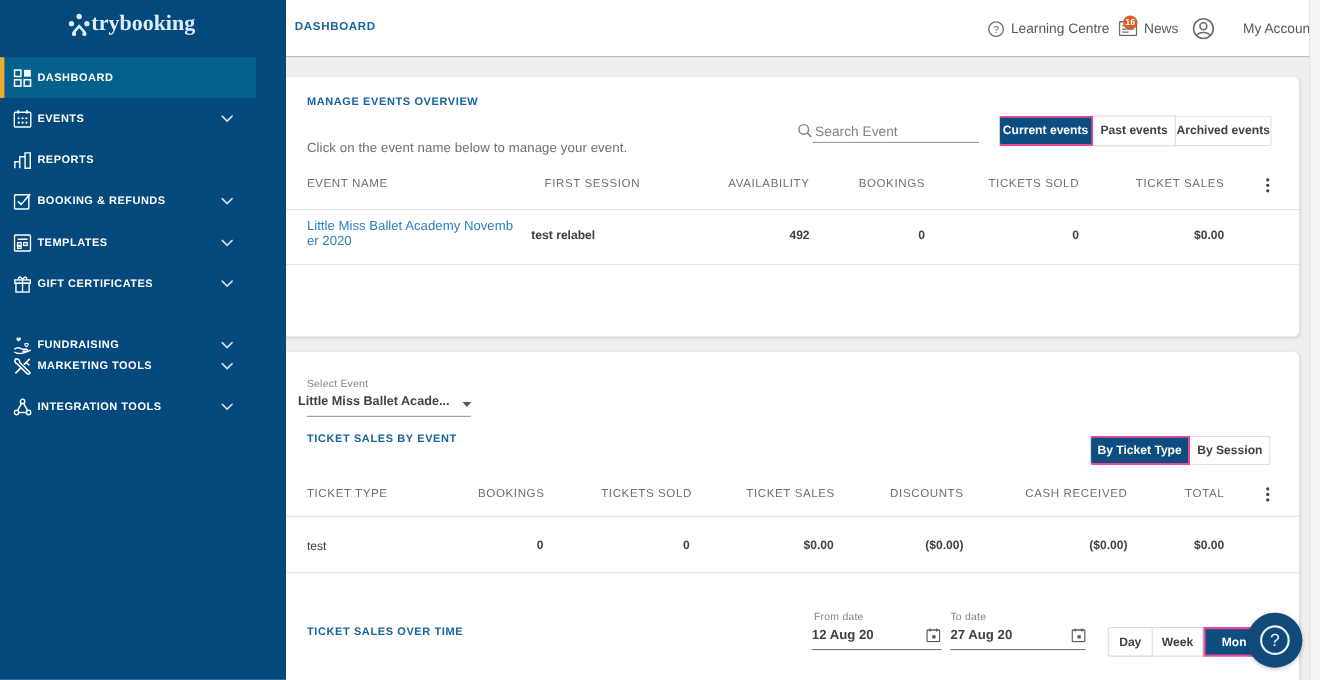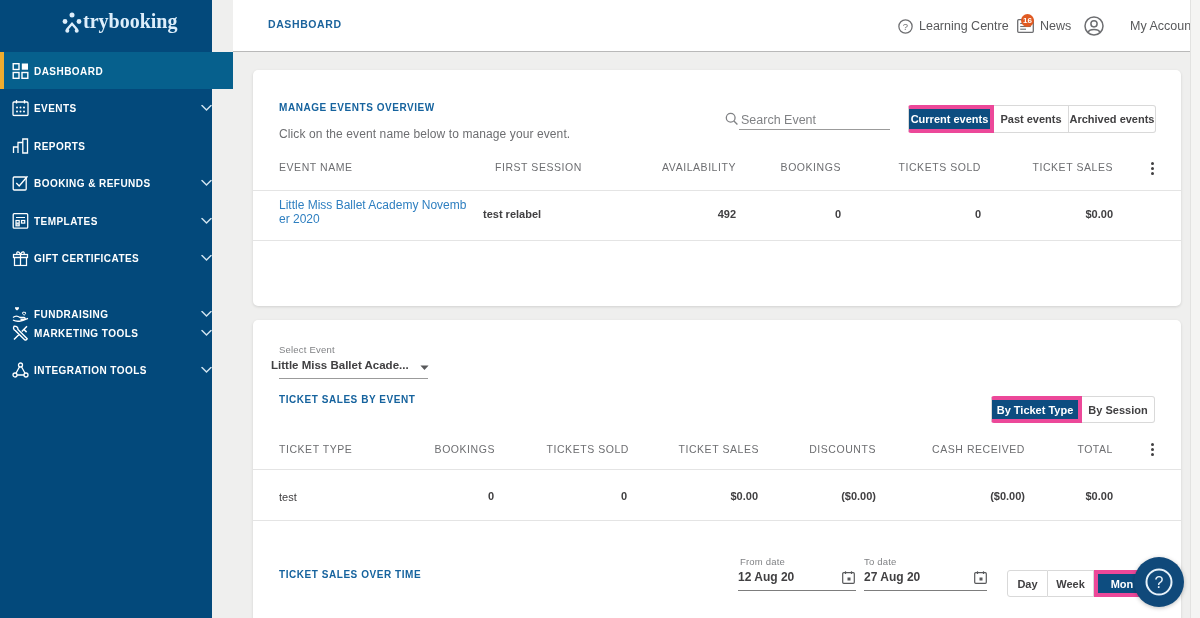--- a/index.html
+++ b/index.html
@@ -1,19 +1,19 @@
 <!DOCTYPE html>
 <html><head>
 <meta charset="utf-8">
 <style>
 * { margin:0; padding:0; box-sizing:border-box; }
 html,body { width:1200px; height:618px; overflow:hidden; background:#efefee; font-family:"Liberation Sans",sans-serif; }
 
 
-#sidebar { position:absolute; left:0; top:0; width:212px; height:618px; background:#03497b; z-index:5;text-decoration:underline; }
+#sidebar { position:absolute; left:0; top:0; width:260px; height:618px; background:#03497b; z-index:5;text-decoration:underline; }
 #logo { position:absolute; left:0; top:0; width:233px; height:52px; }
 #logotext { position:absolute; left:83px; top:10px; font-family:"Liberation Serif",serif; font-weight:bold; font-size:20px; color:#ddeefb; letter-spacing:0px; }
 .menuitem { position:absolute; left:0; width:233px; height:37px; }
 .menuitem .lbl { position:absolute; left:34px; top:50%; transform:translateY(-50%); color:#fff; font-size:10px; font-weight:bold; letter-spacing:0.45px; white-space:nowrap; }
 .menuitem .ic { position:absolute; left:12px; top:50%; transform:translateY(-50%); }
 .menuitem .chev { position:absolute; left:201px; top:50%; transform:translateY(-50%); }
 .active-item { background:#06608d; }
 .active-item .ybar { position:absolute; left:0; top:0; width:4px; height:37px; background:#efac2e; }
 
 
@@ -34,21 +34,21 @@
 .colhead { position:absolute; color:#6d6e71; font-size:10.5px; letter-spacing:0.55px; white-space:nowrap; }
 .cell-num { position:absolute; color:#414042; font-size:11px; font-weight:bold; white-space:nowrap; }
 .dots { position:absolute; width:3px; }
 .dots span { display:block; width:3px; height:3px; border-radius:50%; background:#414042; margin-bottom:2px; }
 
 
 .seg { position:absolute; display:flex; height:28px; border-radius:3px; }
 .seg .b { height:28px; display:flex; align-items:center; justify-content:center; font-size:11px; font-weight:bold; color:#414042; background:#fff; border:1px solid #d9d9d9; border-left:none; white-space:nowrap; }
 .seg .b:first-child { border-left:1px solid #d9d9d9; border-radius:3px 0 0 3px; }
 .seg .b:last-child { border-radius:0 3px 3px 0; }
-.seg .on { background:#0d4d80; color:#fff; border:4px solid #ec4899; }
+.seg .on { background:#0d4d80; color:#fff; border:2px solid #ec4899; }
 
 .tinylbl { position:absolute; color:#808285; font-size:9.5px; letter-spacing:0.2px; }
 .selval { position:absolute; color:#414042; font-size:11.5px; font-weight:bold; white-space:nowrap; }
 .underline { position:absolute; height:1px; background:#9b9b9b; }
 .hairline { position:absolute; height:1px; background:#e4e4e4; }
 
 
 #fab { position:absolute; left:1134px; top:557px; width:50px; height:50px; border-radius:50%; background:#10497a; z-index:30; box-shadow:0 1px 4px rgba(0,0,0,0.25); }
 </style>
 </head>
@@ -205,21 +205,21 @@
       <circle cx="10" cy="7.8" r="3.1" fill="none" stroke="#6d6e71" stroke-width="1.5"></circle>
       <path d="M4.2 16.3 C5.5 12.6 14.5 12.6 15.8 16.3" fill="none" stroke="#6d6e71" stroke-width="1.5"></path>
     </svg>
     <span>My Account</span>
   </div>
 </div>
 
 <div id="scrollstrip"></div>
 
 <div class="card" id="card1">
-  <div class="h-blue" style="position:absolute; left:26px; top:32px;">MANAGE EVENTS OVERVIEW</div>
+  <div class="h-blue" style="position:absolute; left:26px; top:17px;">MANAGE EVENTS OVERVIEW</div>
   <div class="gray-sub" style="position:absolute; left:26px; top:57px;">Click on the event name below to manage your event.</div>
 
   <svg style="position:absolute; left:472px; top:42px;" width="14" height="14" viewBox="0 0 16 16">
     <circle cx="6.5" cy="6.5" r="5" fill="none" stroke="#808285" stroke-width="1.5"></circle>
     <line x1="10.2" y1="10.2" x2="14.2" y2="14.2" stroke="#808285" stroke-width="1.5"></line>
   </svg>
   <div style="position:absolute; left:488px; top:43px; font-size:12.5px; color:#808285;">Search Event</div>
   <div class="underline" style="left:486px; top:59px; width:151px;"></div>
 
   <div class="seg" style="left:655px; top:35px;">

